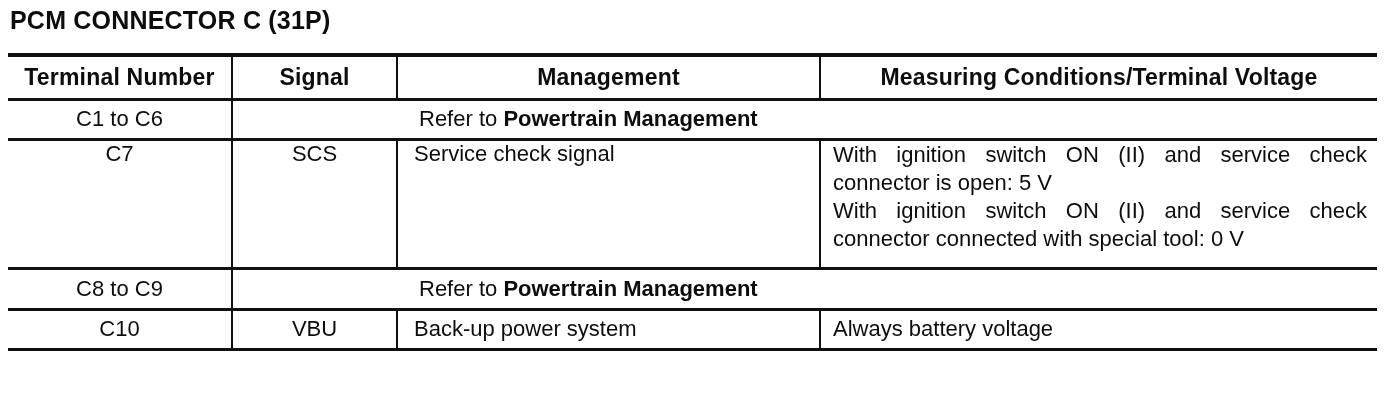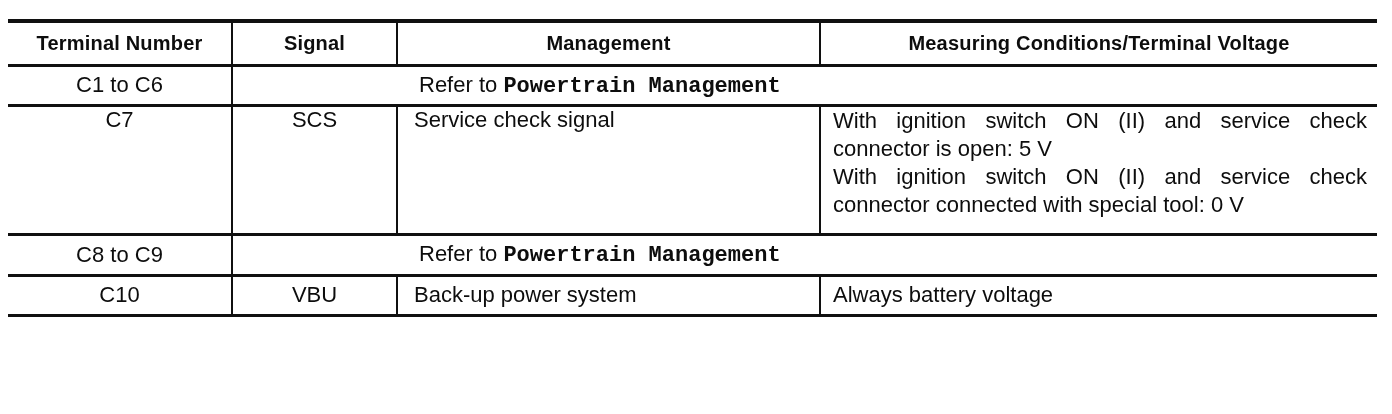--- a/index.html
+++ b/index.html
@@ -25,21 +25,21 @@
     margin: 19px 0 0 8px;
     border-top: 4px solid #101010;
     border-bottom: 3px solid #101010;
     font-size: 22px;
   }
   col.c1 { width: 224px; }
   col.c2 { width: 165px; }
   col.c3 { width: 423px; }
   col.c4 { width: 557px; }
   th {
-    font-size: 20px;
+    font-size: 23px;
     font-weight: bold;
     text-align: center;
     vertical-align: middle;
     height: 44px;
     border-bottom: 3px solid #101010;
     padding: 0;
     letter-spacing: 0.2px;
   }
   td {
     border-top: 3px solid #101010;
@@ -48,41 +48,42 @@
   }
   .vl { border-left: 2px solid #101010; }
   .term { text-align: center; }
   .sig  { text-align: center; }
   .desc { text-align: left; padding-left: 16px; }
   .meas { text-align: left; padding-left: 12px; padding-right: 10px; }
   td.refer {
     text-align: left;
     padding-left: 186px;
   }
-  .bold { font-weight: bold; font-family: Liberation Mono, monospace; }
+  .bold { font-weight: bold; }
   tr.row-r1  td { height: 40px; margin-top: 47px; }
   tr.row-c7  td { height: 129px; vertical-align: top; }
   tr.row-r3  td { height: 41px; }
   tr.row-c10 td { height: 40px; }
   tr.row-r5  td { height: 36px; }
   .mline {
     line-height: 28px;
     white-space: nowrap;
   }
   .jline {
     white-space: normal;
     text-align: justify;
     text-align-last: justify;
   }
 </style>
 </head>
 <body>
 
 <div>
 
+  <h1 class="page-title">PCM CONNECTOR C (31P)</h1>
 
   <table class="spec">
     <colgroup>
       <col class="c1">
         <col class="c2">
         <col class="c3">
         <col class="c4">
     </colgroup>
     <thead>
       <tr>

